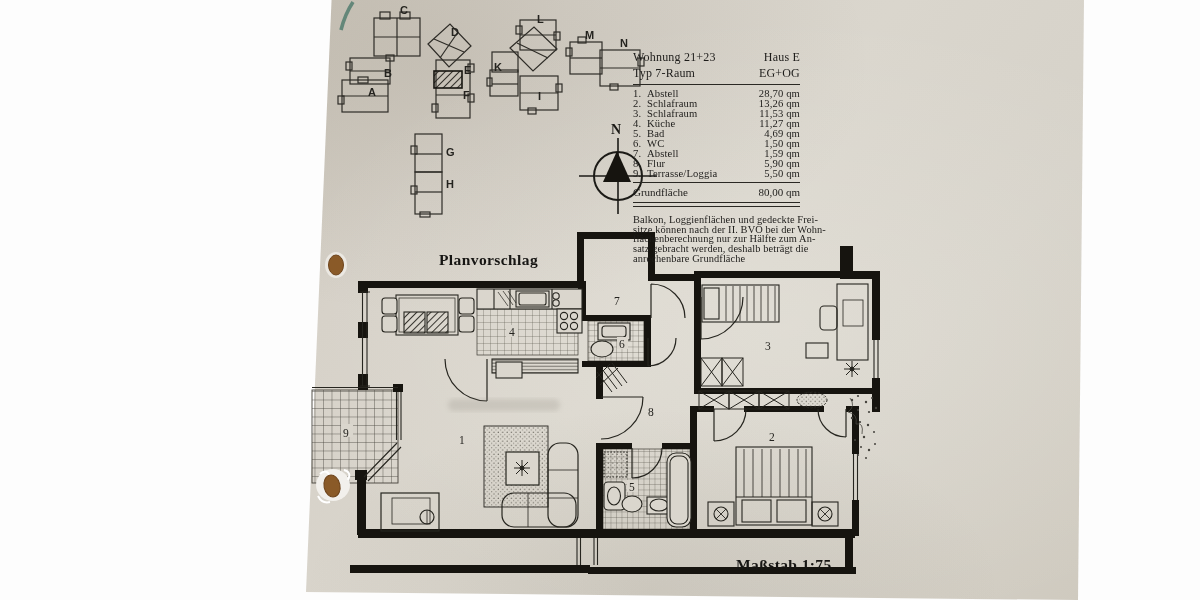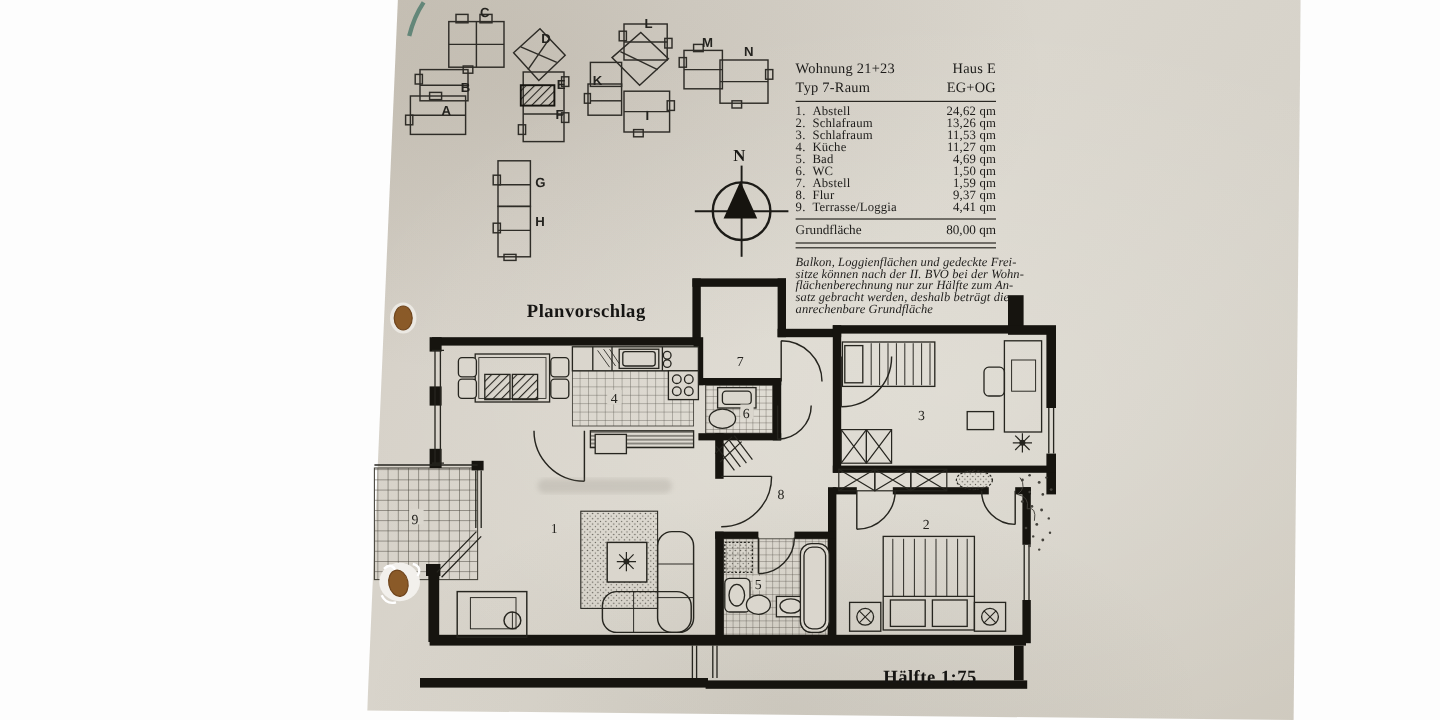--- a/index.html
+++ b/index.html
@@ -8,31 +8,31 @@
   .paper{position:absolute;left:300px;top:-10px;width:784px;height:612px;
          clip-path:polygon(32px 0px,784px 8px,778px 610px,6px 602px);
          filter:drop-shadow(0 3px 9px rgba(0,0,0,0.22));}
   .paper-bg{position:absolute;inset:0;
          background:linear-gradient(128deg,#ccc6bb 0%,#d6d1c8 22%,#dad6cd 48%,#d6d2c9 72%,#cfcabf 100%);}
   .shade-a{position:absolute;inset:0;background:radial-gradient(620px 360px at 18% 12%,rgba(70,60,40,0.10),rgba(0,0,0,0) 70%);}
   .shade-b{position:absolute;inset:0;background:radial-gradient(700px 420px at 62% 55%,rgba(255,255,248,0.20),rgba(0,0,0,0) 75%);}
   .shade-c{position:absolute;inset:0;background:radial-gradient(500px 260px at 45% 98%,rgba(90,80,60,0.10),rgba(0,0,0,0) 70%);}
   svg.overlay{position:absolute;left:0;top:0;width:1200px;height:600px;}
 
-  .info-panel{position:absolute;left:663px;top:50px;width:167px;color:#1d1c1a;}
+  .info-panel{position:absolute;left:633px;top:50px;width:167px;color:#1d1c1a;}
   .hdr-row{display:flex;justify-content:space-between;font-size:12px;line-height:15.5px;letter-spacing:0.2px;}
   .rule{border-top:1.6px solid #2a2823;margin:3px 0 4px 0;}
   .rule.thin{border-top:1.2px solid #2a2823;margin:3px 0 2px 0;}
   .rule.dbl{border-top:1.7px solid #2a2823;border-bottom:1.7px solid #2a2823;height:3px;margin:3px 0 0 0;}
   .room-row{display:flex;font-size:10.6px;line-height:10px;letter-spacing:0.15px;}
   .room-row .nr{width:14px;flex:none;}
   .room-row .ar{margin-left:auto;}
   .total-row{display:flex;font-size:11px;line-height:13px;margin-top:3px;justify-content:space-between;}
   .total-row .ar{margin-left:auto;}
-  .note{margin-top:8px;font-size:10.4px;line-height:9.7px;letter-spacing:0.1px;font-style:italic;}
+  .note{margin-top:8px;font-size:10.4px;line-height:9.7px;letter-spacing:0.1px;}
   .note-line{text-align:justify;text-align-last:justify;white-space:nowrap;}
   .note-line.last{text-align-last:left;}
   .calc{margin-top:5px;font-size:10.6px;padding-left:17px;letter-spacing:0.2px;}
 
   .plan-title{position:absolute;left:439px;top:251px;font-size:15.5px;font-weight:bold;letter-spacing:0.4px;color:#161513;text-align:right;}
   .scale-label{position:absolute;left:736px;top:556px;font-size:15.5px;font-weight:bold;letter-spacing:0.4px;color:#161513;}
 
   .site-letter{font-family:"Liberation Sans","DejaVu Sans",sans-serif;font-size:11px;font-weight:bold;fill:#24231f;}
   .room-num{font-family:"Liberation Serif","DejaVu Serif",serif;font-size:11.5px;fill:#24231f;}
   .north-n{font-family:"Liberation Serif","DejaVu Serif",serif;font-size:14px;font-weight:bold;fill:#1a1915;}
@@ -401,21 +401,21 @@
     </div>
     <div class="hdr-row">
       <span>Typ 7-Raum</span>
       <span>EG+OG</span>
     </div>
     <div class="rule"></div>
 
     <div class="room-row">
       <span class="nr">1.</span>
         <span>Abstell</span>
-        <span class="ar">24,62 qm</span>
+        <span class="ar">28,70 qm</span>
       </div>
     <div class="room-row">
       <span class="nr">2.</span>
         <span>Schlafraum</span>
         <span class="ar">13,26 qm</span>
       </div>
     <div class="room-row">
       <span class="nr">3.</span>
         <span>Schlafraum</span>
         <span class="ar">11,53 qm</span>
@@ -436,39 +436,39 @@
         <span class="ar">1,50 qm</span>
       </div>
     <div class="room-row">
       <span class="nr">7.</span>
         <span>Abstell</span>
         <span class="ar">1,59 qm</span>
       </div>
     <div class="room-row">
       <span class="nr">8.</span>
         <span>Flur</span>
-        <span class="ar">9,37 qm</span>
+        <span class="ar">5,90 qm</span>
       </div>
     <div class="room-row">
       <span class="nr">9.</span>
         <span>Terrasse/Loggia</span>
-        <span class="ar">4,41 qm</span>
+        <span class="ar">5,50 qm</span>
       </div>
 
     <div class="rule thin"></div>
     <div class="total-row">
       <span>Grundfläche</span>
       <span class="ar">80,00 qm</span>
     </div>
     <div class="rule dbl"></div>
 
     <div class="note">
       <div class="note-line">Balkon, Loggienflächen und gedeckte Frei-</div>
       <div class="note-line">sitze können nach der II. BVO bei der Wohn-</div>
       <div class="note-line">flächenberechnung nur zur Hälfte zum An-</div>
       <div class="note-line">satz gebracht werden, deshalb beträgt die</div>
       <div class="note-line last">anrechenbare Grundfläche</div>
     </div>
   </div>
 
   <div class="plan-title">Planvorschlag</div>
-  <div class="scale-label">Hälfte 1:75</div>
+  <div class="scale-label">Maßstab 1:75</div>
 </div>
 
 </body></html>

